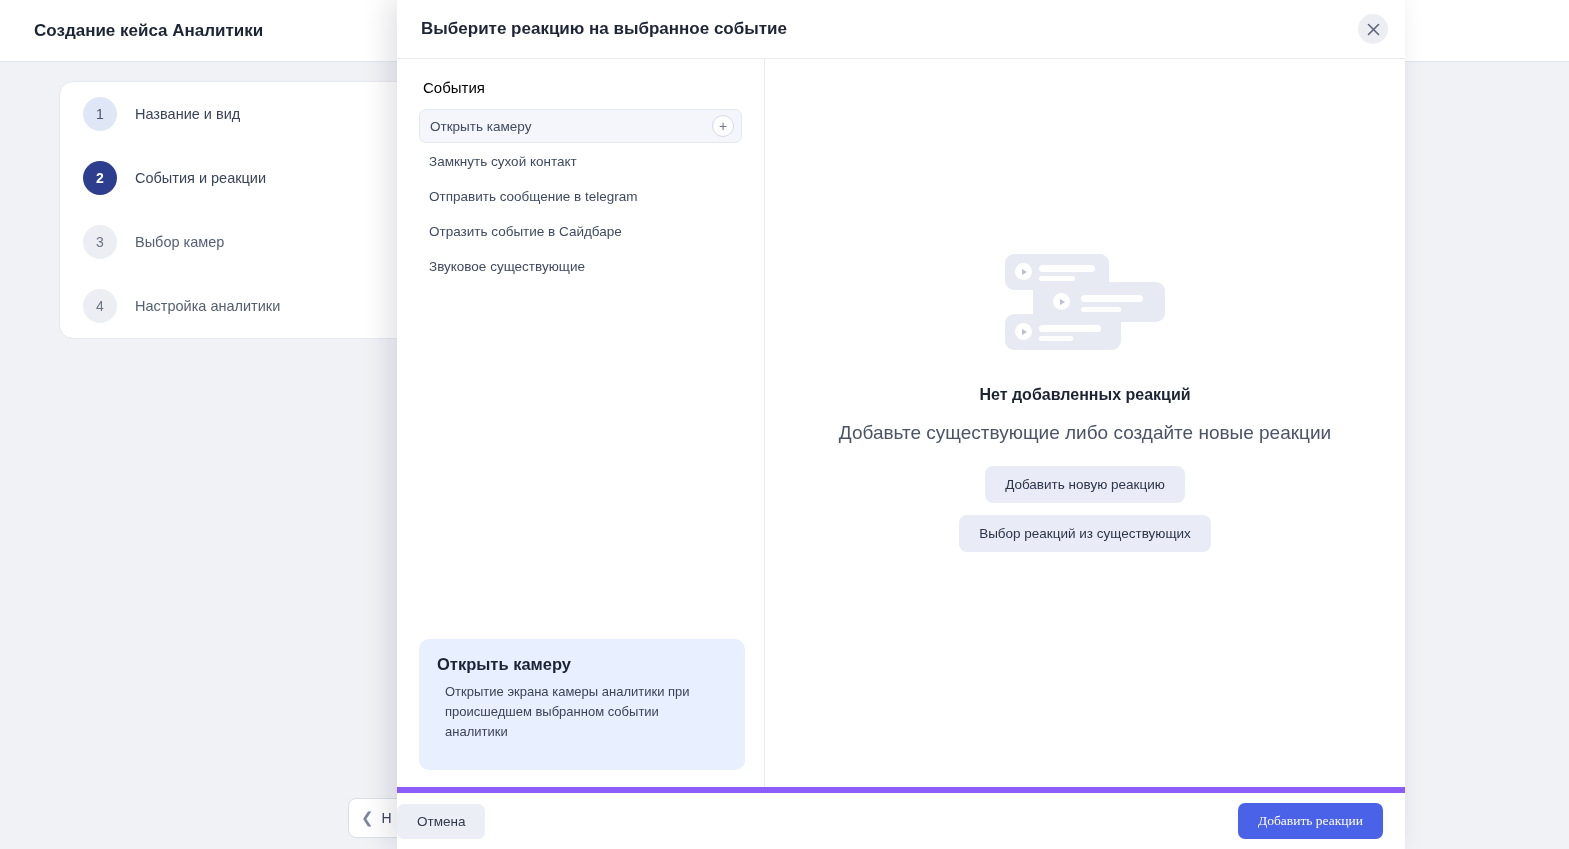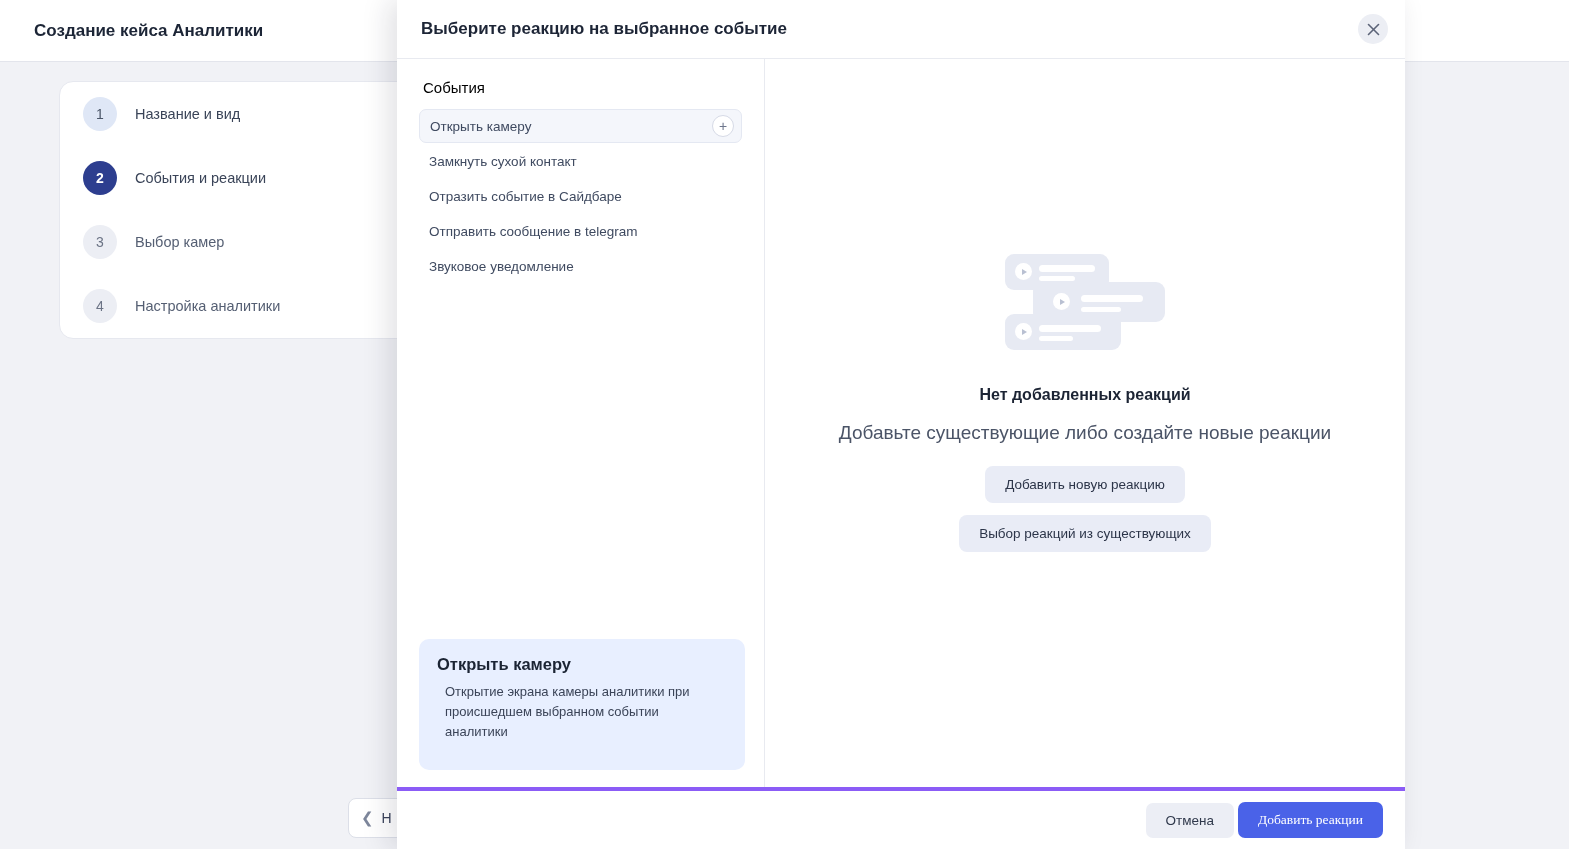--- a/index.html
+++ b/index.html
@@ -239,23 +239,23 @@
     color: #2c3549;
     font-size: 13.5px;
     font-family: inherit;
     padding: 11px 20px;
     cursor: pointer;
     margin-bottom: 12px;
   }
 
   #modal-footer {
     height: 62px;
-    border-top: 4px solid #8b5cf6;
-    display: flex; align-items: center; justify-content: flex-end;
-    gap: 4px;
+    border-top: 6px solid #8b5cf6;
+    display: flex; align-items: center; justify-content: space-between;
+    gap: 16px;
     padding-right: 22px;
     flex: 0 0 auto;
   }
   #cancel-btn {
     background: #eceef5;
     border: none;
     border-radius: 7px;
     color: #30394c;
     font-size: 13.5px;
     font-family: inherit;
@@ -336,29 +336,29 @@
           <span>Открыть камеру</span>
           <span class="event-add">+</span>
         </div>
 
         <div class="event-item">
           <span>Замкнуть сухой контакт</span>
         </div>
 
 
         <div class="event-item">
+          <span>Отправить сообщение в telegram</span>
+        </div>
+
+        <div class="event-item">
           <span>Отразить событие в Сайдбаре</span>
         </div>
 
         <div class="event-item">
-          <span>Отправить сообщение в telegram</span>
-        </div>
-
-        <div class="event-item">
-          <span>Звуковое уведомление</span>
+          <span>Звуковое существующие</span>
         </div>
 
       </div>
 
       <div id="event-description">
         <h3>Открыть камеру</h3>
         <p>Открытие экрана камеры аналитики при происшедшем выбранном событии аналитики</p>
       </div>
     </div>
 

